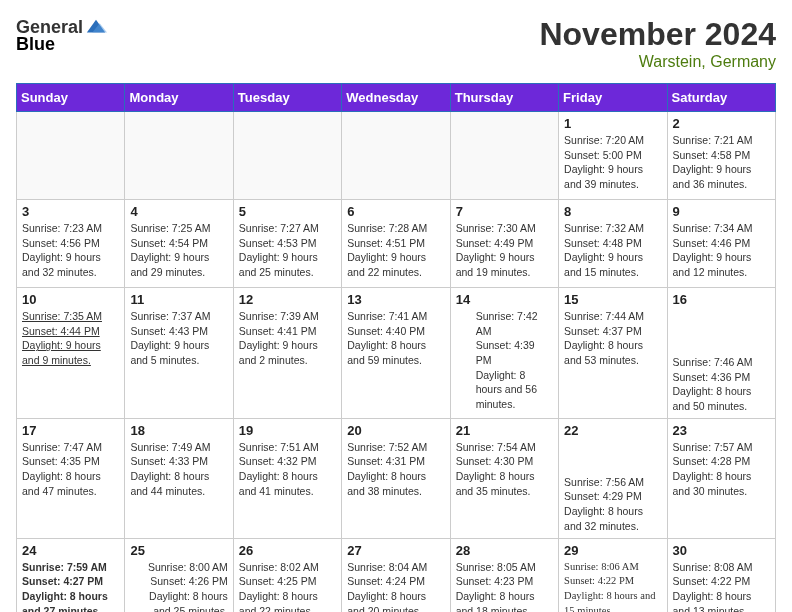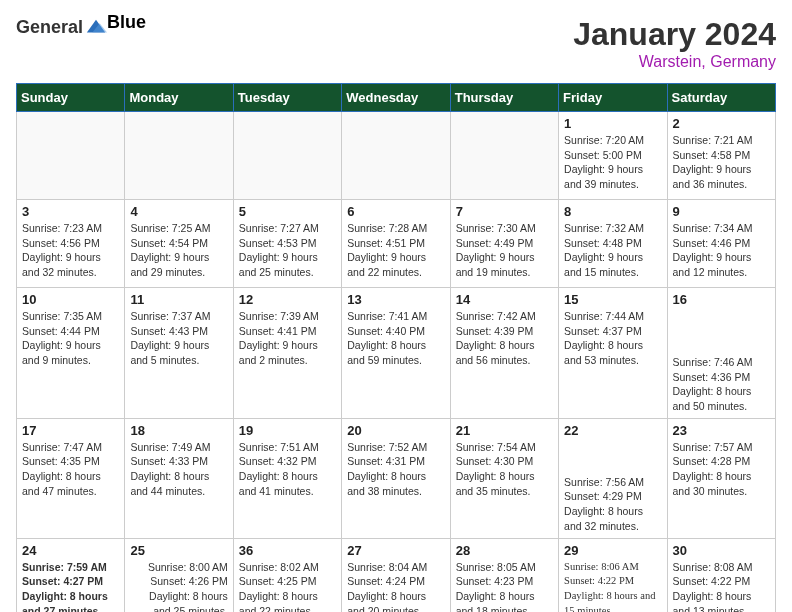--- a/index.html
+++ b/index.html
@@ -39,29 +39,29 @@
     .title-area {
       text-align: right;
     }
     .month-title {
       font-size: 32px;
       font-weight: bold;
       color: #333;
     }
     .location-title {
       font-size: 16px;
-      color: #a21caf;
+      color: #4d7c0f;
     }
     .calendar-table {
       width: 100%;
       border-collapse: collapse;
       font-size: 11px;
     }
     .calendar-table th {
-      background-color: #14532d;
+      background-color: #6d28d9;
       color: #fff;
       padding: 6px 4px;
       text-align: left;
       font-size: 13px;
       font-weight: bold;
       border: 1px solid #2a6ebb;
     }
     .calendar-table td {
       border: 1px solid #ccc;
       vertical-align: top;
@@ -90,33 +90,33 @@
     }
     .row-shade td:not(.empty) {
       background: #f3f3f3;
     }
   </style>
 </head>
 <body>
 
 <div class="header-area">
   <div class="logo">
-    <div style="display:flex;flex-direction:row;align-items:flex-start;">
+    <div style="display:flex;flex-direction:column;align-items:flex-start;">
       <div style="display:flex;align-items:center;">
         <span class="logo-text-general">General</span>
         <svg class="logo-icon" viewBox="0 0 24 24" xmlns="http://www.w3.org/2000/svg">
           <polygon points="2,18 12,4 22,18" fill="#2a6ebb"></polygon>
           <polygon points="8,18 16,8 24,18" fill="#5599dd" opacity="0.5"></polygon>
         </svg>
       </div>
       <span class="logo-text-blue" style="margin-top:-4px;">Blue</span>
     </div>
   </div>
   <div class="title-area">
-    <div class="month-title">January 2024</div>
+    <div class="month-title">November 2024</div>
     <div class="location-title">Warstein, Germany</div>
   </div>
 </div>
 
 <table class="calendar-table">
   <thead>
     <tr>
     <th>Sunday</th>
         <th>Monday</th>
         <th>Tuesday</th>
@@ -186,21 +186,21 @@
         <td>
           <span class="day-number">9</span>
           <div class="day-info" style="white-space: pre-line;">Sunrise: 7:34 AM
 Sunset: 4:46 PM
 Daylight: 9 hours and 12 minutes.</div>
         </td>
       </tr>
       <tr>
         <td>
           <span class="day-number">10</span>
-          <div class="day-info" style="white-space: pre-line;">Sunrise: 7:35 AM
+          <div class="day-info" style="white-space: pre-line; text-decoration: underline;">Sunrise: 7:35 AM
 Sunset: 4:44 PM
 Daylight: 9 hours and 9 minutes.</div>
         </td>
         <td>
           <span class="day-number">11</span>
           <div class="day-info" style="white-space: pre-line;">Sunrise: 7:37 AM
 Sunset: 4:43 PM
 Daylight: 9 hours and 5 minutes.</div>
         </td>
         <td>
@@ -210,21 +210,21 @@
 Daylight: 9 hours and 2 minutes.</div>
         </td>
         <td>
           <span class="day-number">13</span>
           <div class="day-info" style="white-space: pre-line;">Sunrise: 7:41 AM
 Sunset: 4:40 PM
 Daylight: 8 hours and 59 minutes.</div>
         </td>
         <td>
           <span class="day-number">14</span>
-          <div class="day-info" style="white-space: pre-line;">Sunrise: 7:42 AM
+          <div class="day-info" style="white-space: pre-line; margin-left: 20px;">Sunrise: 7:42 AM
 Sunset: 4:39 PM
 Daylight: 8 hours and 56 minutes.</div>
         </td>
         <td>
           <span class="day-number">15</span>
           <div class="day-info" style="white-space: pre-line;">Sunrise: 7:44 AM
 Sunset: 4:37 PM
 Daylight: 8 hours and 53 minutes.</div>
         </td>
         <td>
@@ -285,21 +285,21 @@
 Sunset: 4:27 PM
 Daylight: 8 hours and 27 minutes.</div>
         </td>
         <td>
           <span class="day-number">25</span>
           <div class="day-info" style="white-space: pre-line; text-align: right;">Sunrise: 8:00 AM
 Sunset: 4:26 PM
 Daylight: 8 hours and 25 minutes.</div>
         </td>
         <td>
-          <span class="day-number">36</span>
+          <span class="day-number">26</span>
           <div class="day-info" style="white-space: pre-line;">Sunrise: 8:02 AM
 Sunset: 4:25 PM
 Daylight: 8 hours and 22 minutes.</div>
         </td>
         <td>
           <span class="day-number">27</span>
           <div class="day-info" style="white-space: pre-line;">Sunrise: 8:04 AM
 Sunset: 4:24 PM
 Daylight: 8 hours and 20 minutes.</div>
         </td>

